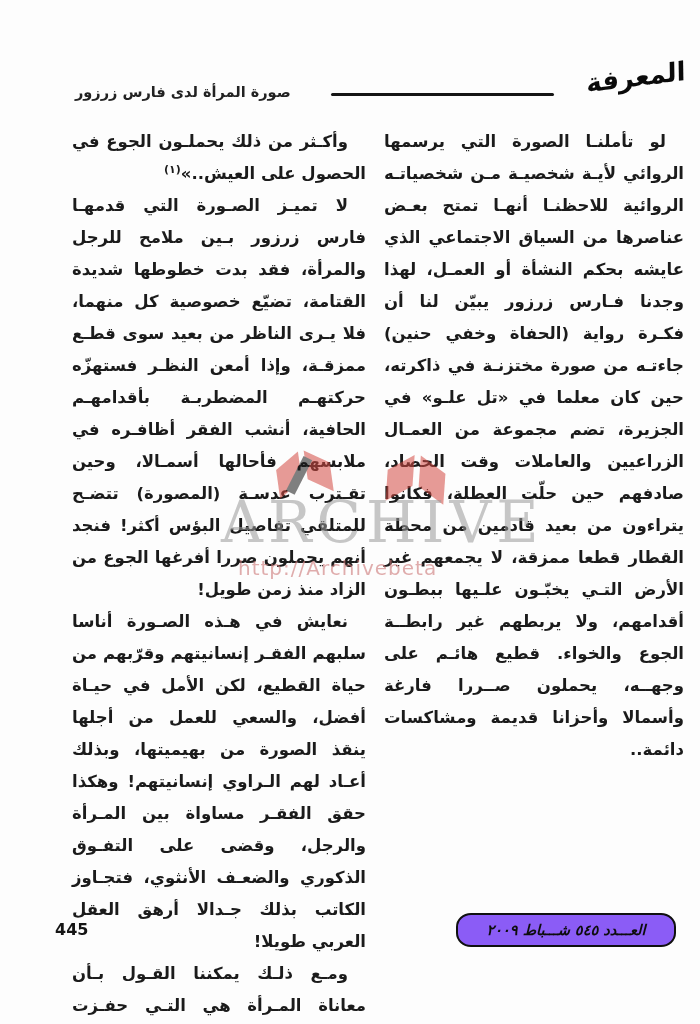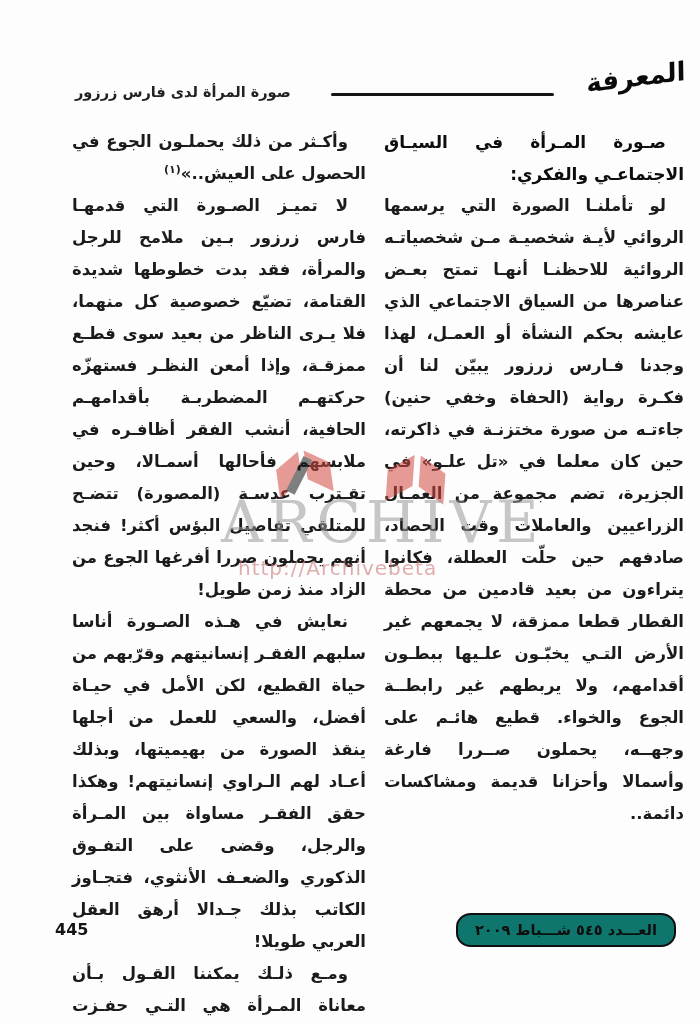--- a/index.html
+++ b/index.html
@@ -80,21 +80,22 @@
     position:absolute;
     right:52px;top:913px;
     width:216px;height:30px;
     border:2.5px solid #101010;
     border-radius:15px/14px;
     display:flex;align-items:center;justify-content:center;
     direction:rtl;
     font-size:14.5px;
     font-weight:bold;
     color:#0d0d0d;
-    background:#0f766e;
+    background:#8b5cf6;
+    font-style:italic;
   }
   .page-number{
     position:absolute;
     left:55px;top:920px;
     font-size:16px;
     font-weight:bold;
     color:#151515;
   }
   
   .watermark{
@@ -130,21 +131,20 @@
 
 <div class="page">
 
   <div class="running-title">صورة المرأة لدى فارس زرزور</div>
   <div class="header-rule"></div>
   <div class="magazine-logo">المعرفة</div>
 
   <div class="content">
 
     <div class="col col-right">
-      <p class="section-heading">صـورة المـرأة في السيـاق الاجتماعـي والفكري:</p>
       <p>لو تأملنـا الصورة التي يرسمها الروائي لأيـة شخصيـة مـن شخصياتـه الروائية للاحظنـا أنهـا تمتح بعـض عناصرها من السياق الاجتماعي الذي عايشه بحكم النشأة أو العمـل، لهذا وجدنا فـارس زرزور يبيّن لنا أن فكـرة رواية (الحفاة وخفي حنين) جاءتـه من صورة مختزنـة في ذاكرته، حين كان معلما في «تل علـو» في الجزيرة، تضم مجموعة من العمـال الزراعيين والعاملات وقت الحصاد، صادفهم حين حلّت العطلة، فكانوا يتراءون من بعيد قادمين من محطة القطار قطعا ممزقة، لا يجمعهم غير الأرض التـي يخبّـون علـيها ببطـون أقدامهم، ولا يربطهم غير رابطــة الجوع والخواء. قطيع هائـم على وجهــه، يحملون صــررا فارغة وأسمالا وأحزانا قديمة ومشاكسات دائمة..</p>
     </div>
 
     <div class="col col-left">
       <p><span>وأكـثر من ذلك يحملـون الجوع في الحصول على العيش..»</span><span class="footnote-sup">(١)</span></p>
       <p>لا تميـز الصـورة التي قدمهـا فارس زرزور بـين ملامح للرجل والمرأة، فقد بدت خطوطها شديدة القتامة، تضيّع خصوصية كل منهما، فلا يـرى الناظر من بعيد سوى قطـع ممزقـة، وإذا أمعن النظـر فستهزّه حركتهـم المضطربـة بأقدامهـم الحافية، أنشب الفقر أظافـره في ملابسهم فأحالها أسمـالا، وحين تقـترب عدسـة (المصورة) تتضـح للمتلقي تفاصيل البؤس أكثر! فنجد أنهم يحملون صررا أفرغها الجوع من الزاد منذ زمن طويل!</p>
       <p>نعايش في هـذه الصـورة أناسا سلبهم الفقـر إنسانيتهم وقرّبهم من حياة القطيع، لكن الأمل في حيـاة أفضل، والسعي للعمل من أجلها ينقذ الصورة من بهيميتها، وبذلك أعـاد لهم الـراوي إنسانيتهم! وهكذا حقق الفقـر مساواة بين المـرأة والرجل، وقضى على التفـوق الذكوري والضعـف الأنثوي، فتجـاوز الكاتب بذلك جـدالا أرهق العقل العربي طويلا!</p>
       <p>ومـع ذلـك يمكننا القـول بـأن معاناة المـرأة هي التـي حفـزت زرزور على كتابة</p>
     </div>
 

